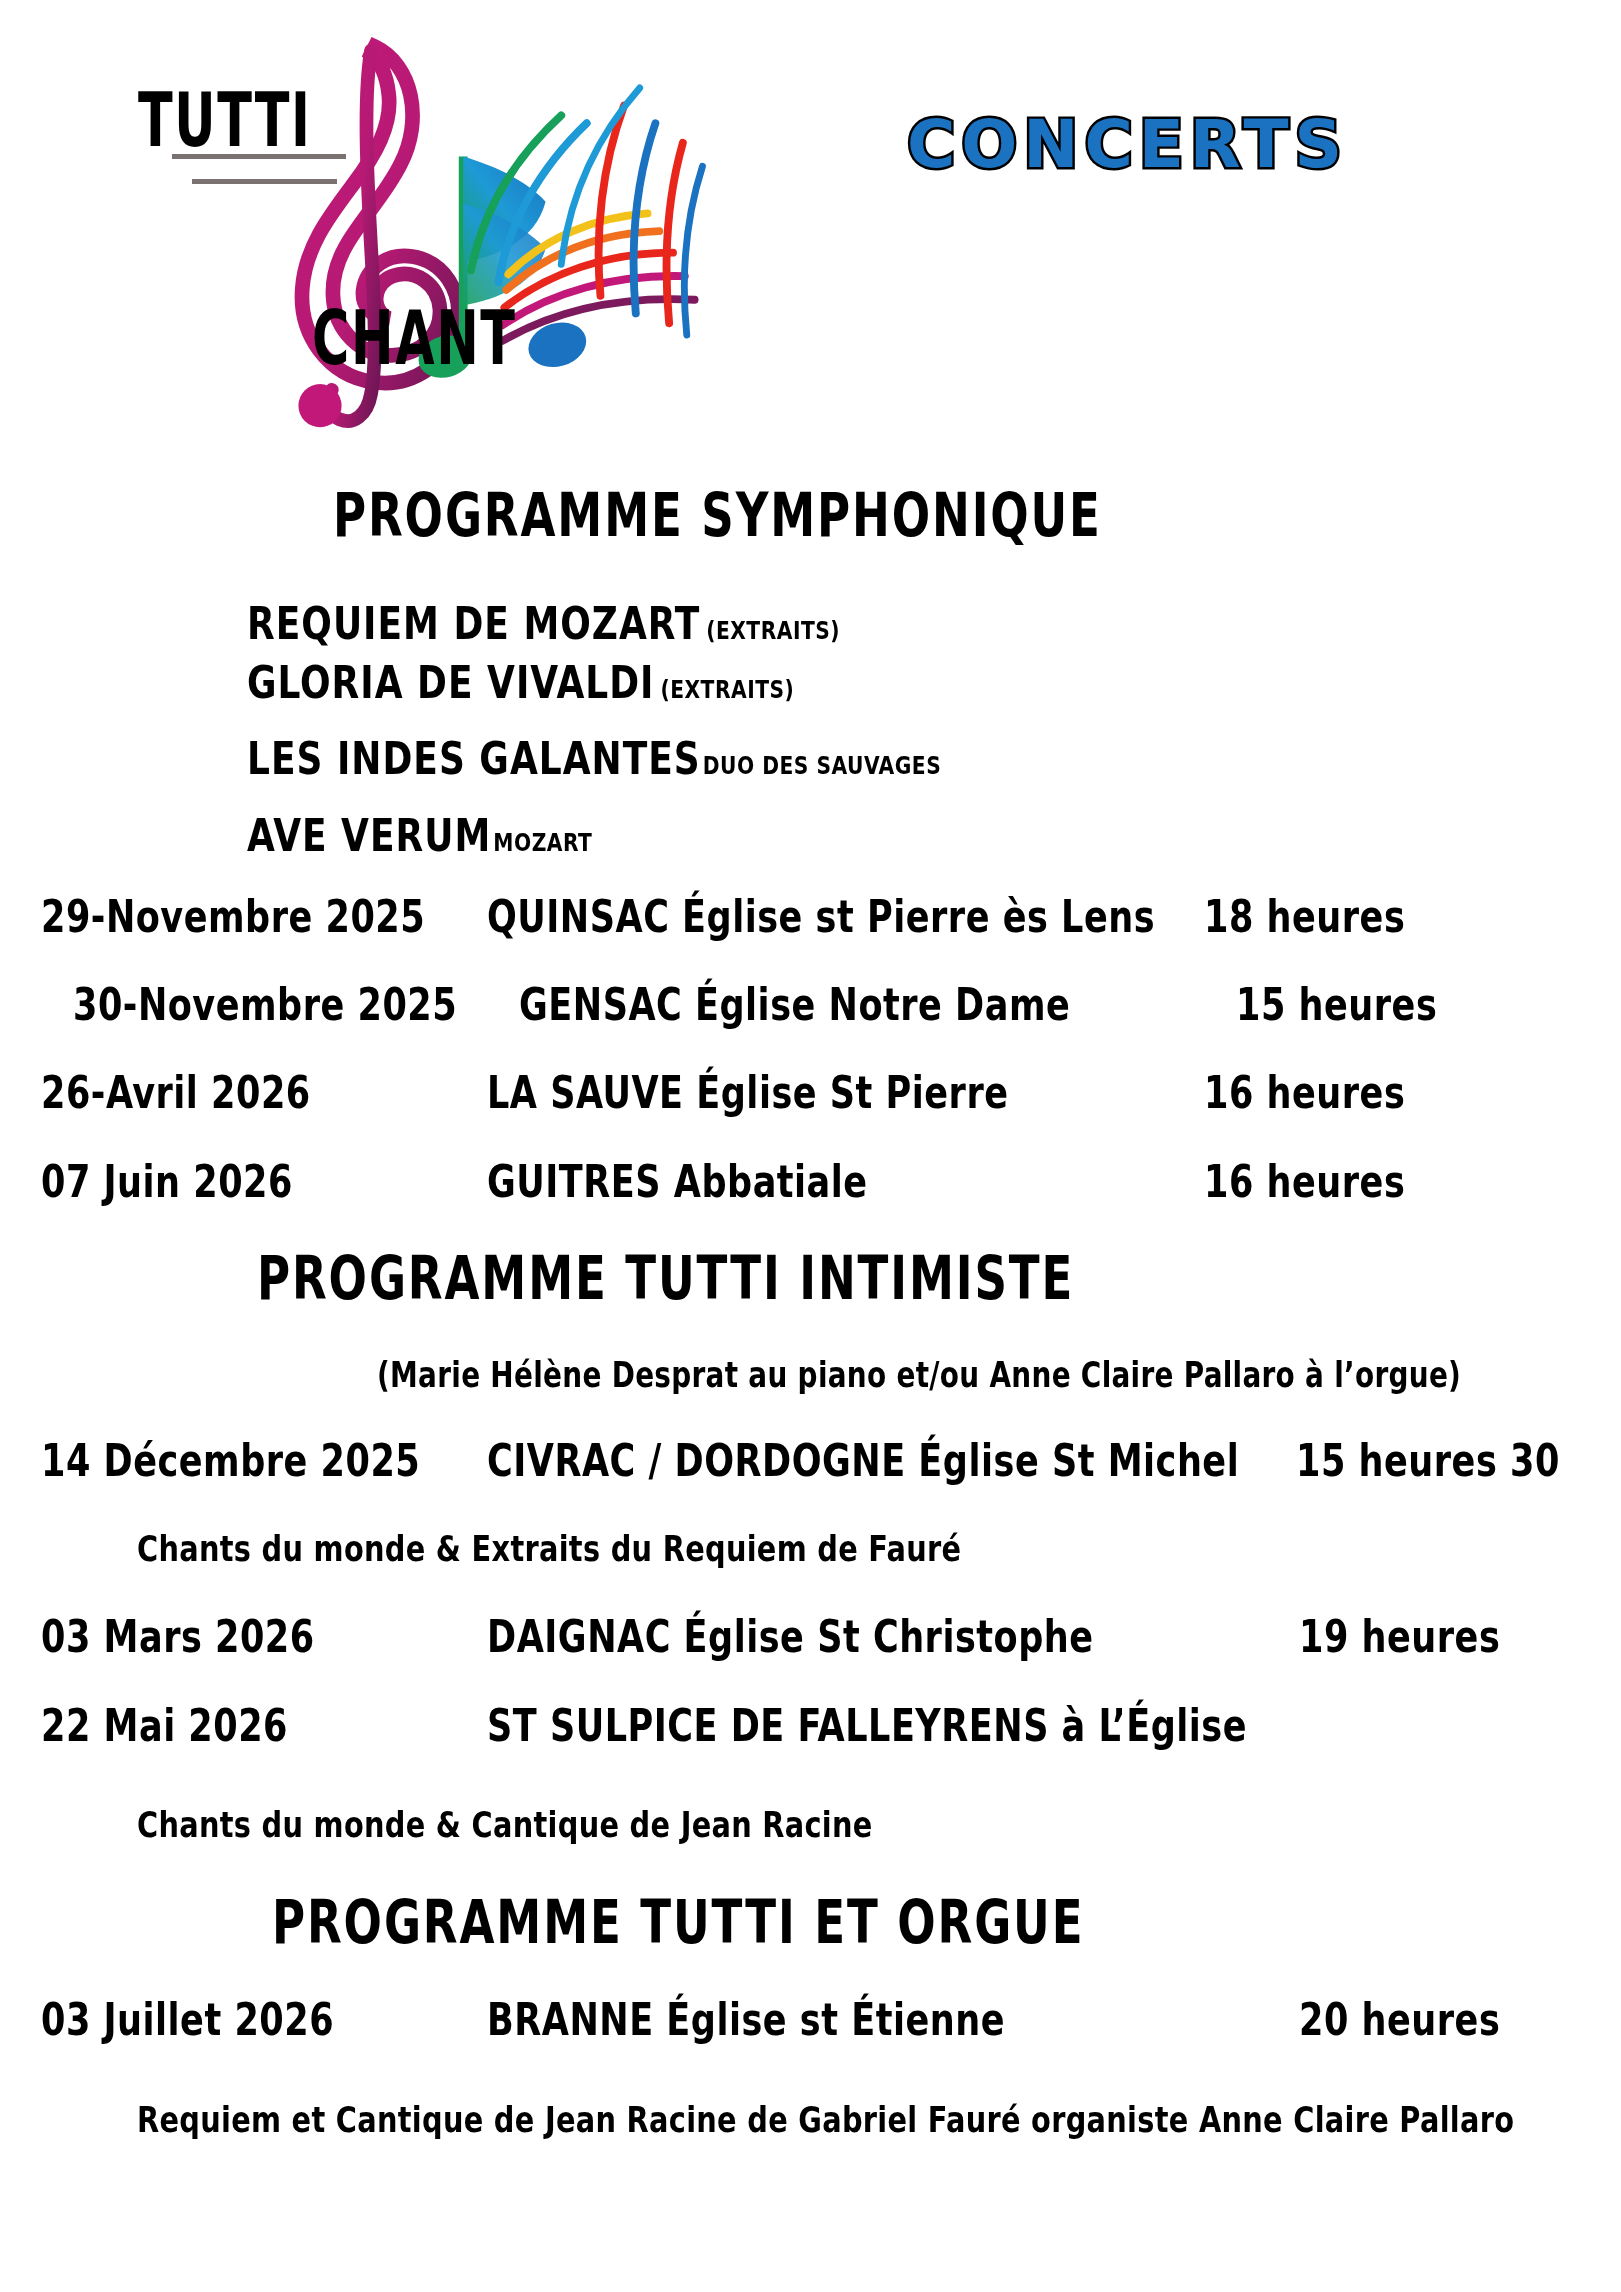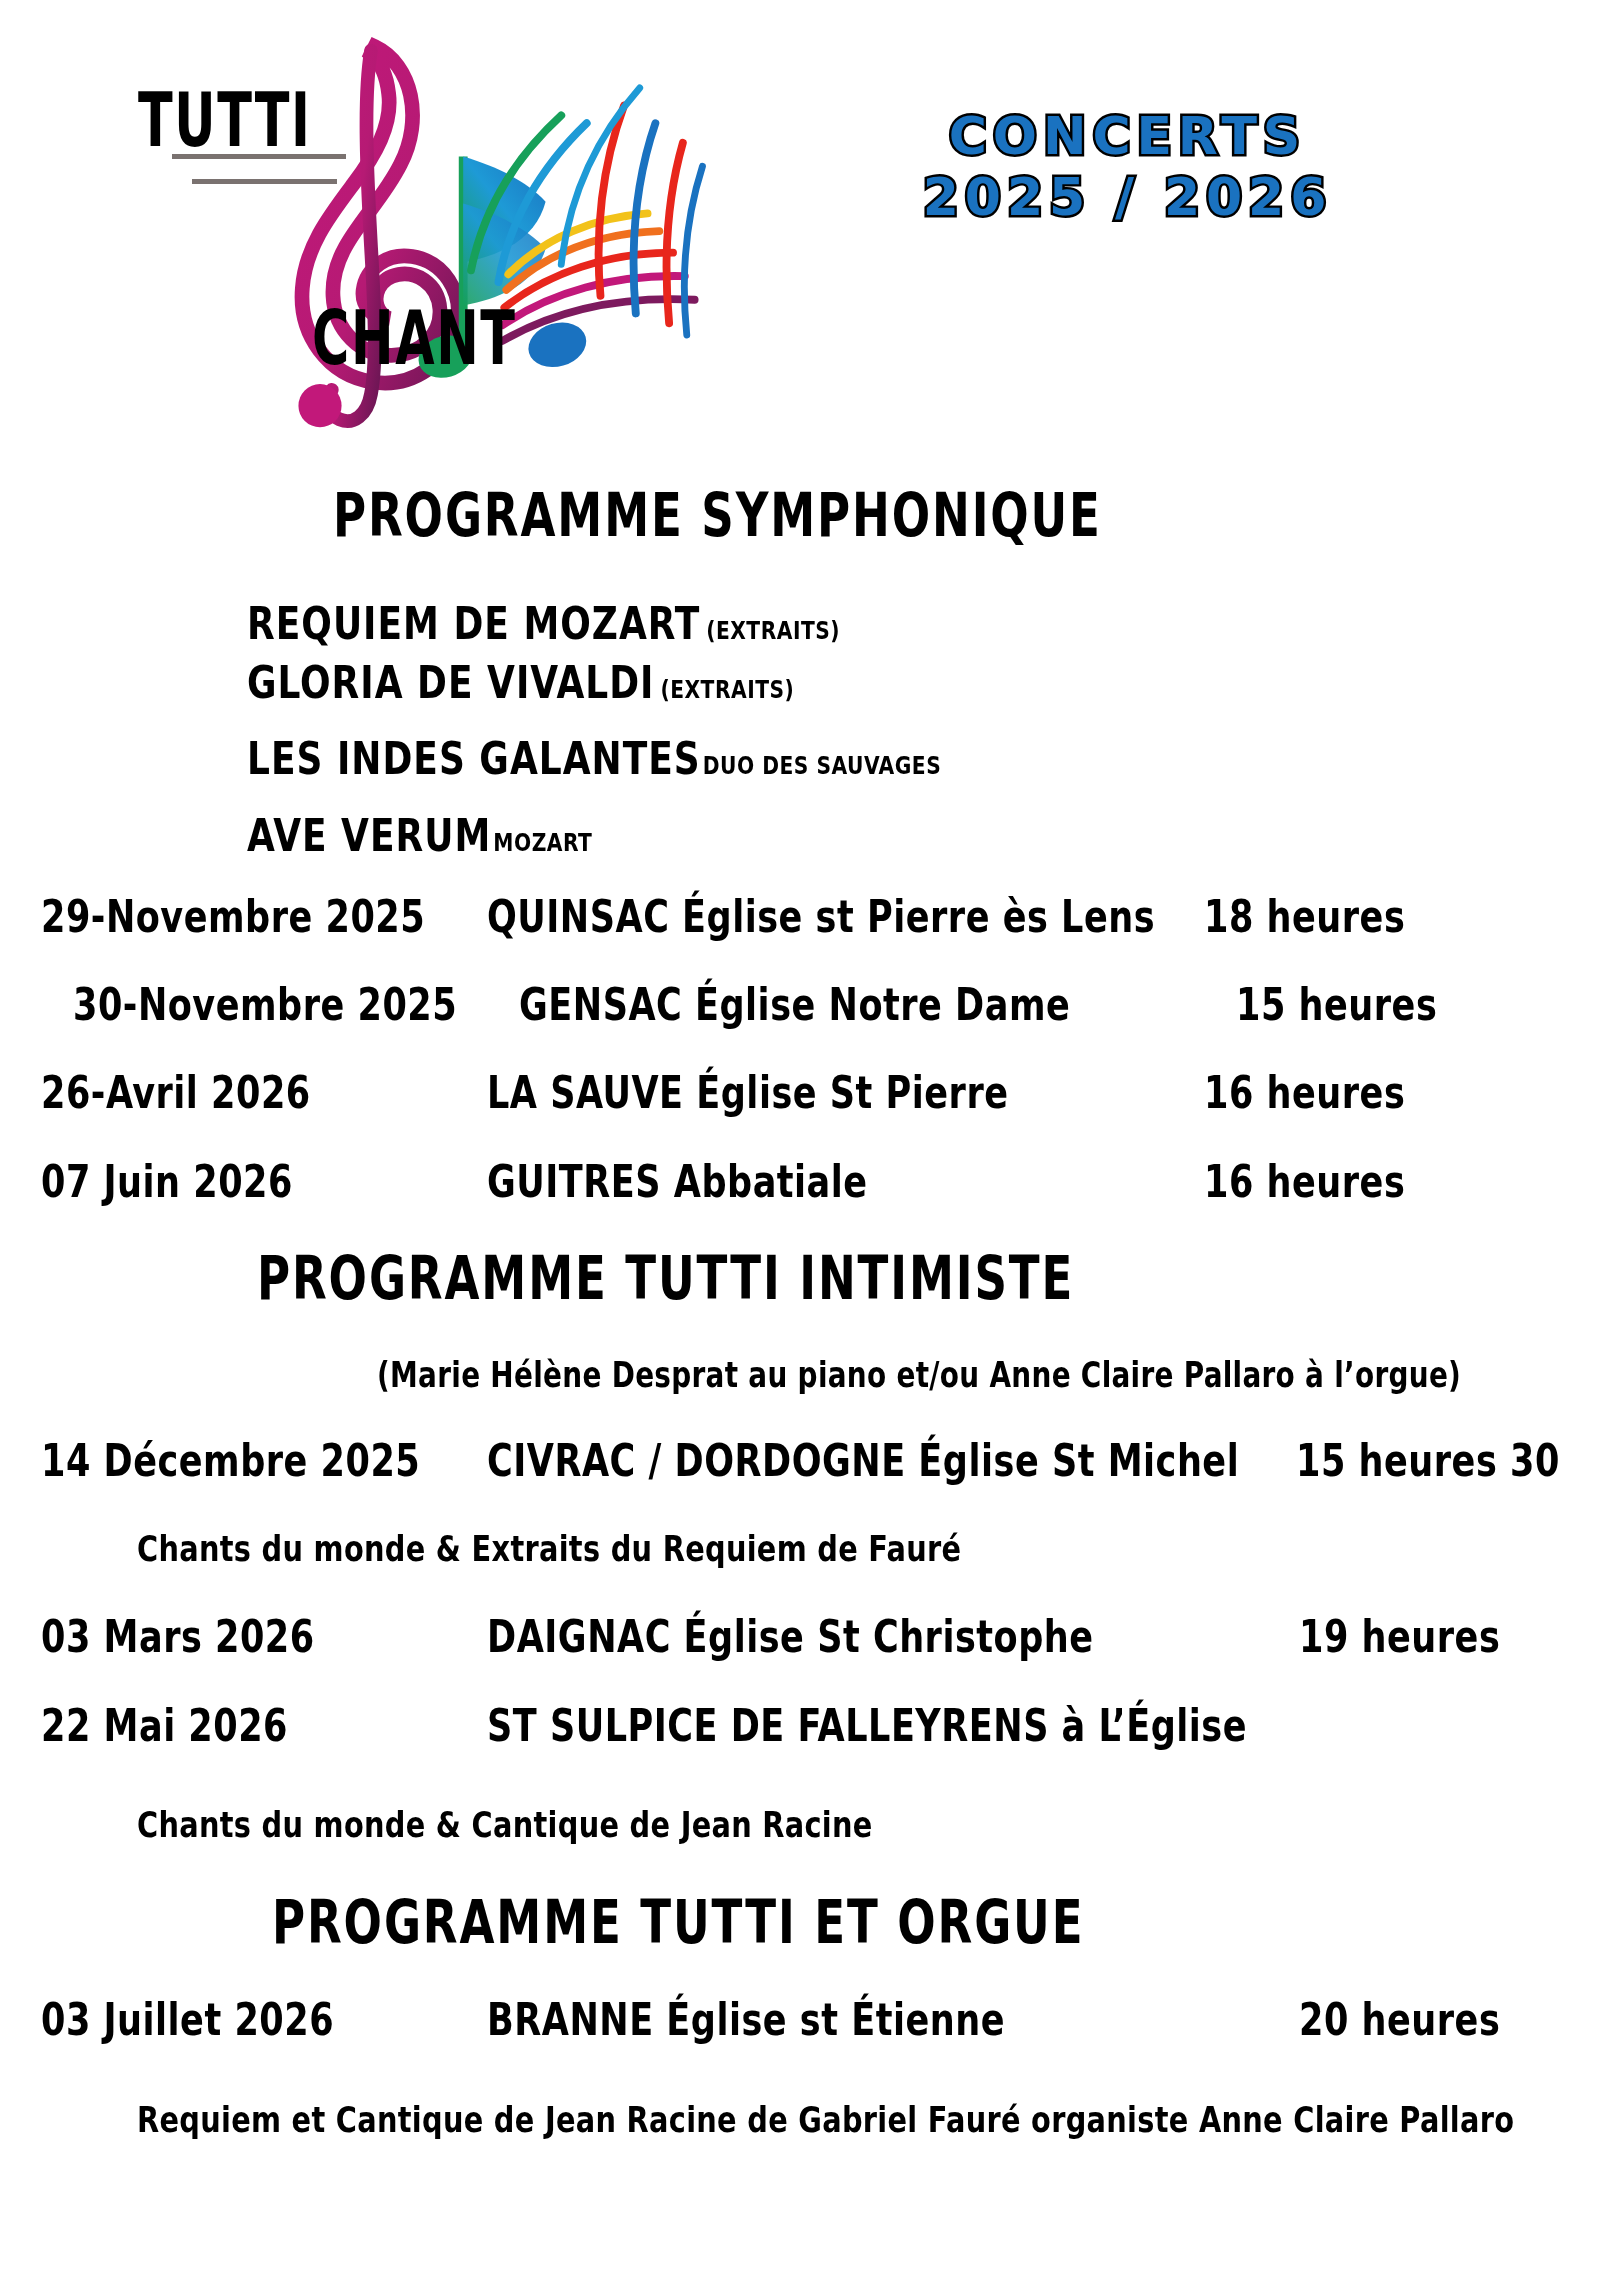--- a/index.html
+++ b/index.html
@@ -50,21 +50,21 @@
   .header-title {
     position: absolute;
     left: 745px;
     top: 106px;
     width: 765px;
     text-align: center;
   }
   .header-line {
     font-family: "DejaVu Sans", sans-serif;
     font-weight: bold;
-    font-size: 52px;
+    font-size: 66px;
     line-height: 1.18;
     letter-spacing: 5.9px;
     color: #1a72c0;
     -webkit-text-stroke: 4.9px #000000;
     paint-order: stroke fill;
     white-space: nowrap;
   }
 
   
   .section-heading {
@@ -218,21 +218,20 @@
   </svg>
 
   <div class="logo-word logo-word-tutti">TUTTI</div>
   <div class="logo-rule logo-rule-1"></div>
   <div class="logo-rule logo-rule-2"></div>
   <div class="logo-word logo-word-chant">CHANT</div>
 </div>
 
 <div class="header-title">
   <div class="header-line">CONCERTS</div>
-  <div class="header-line">2025 / 2026</div>
 </div>
 
 <div class="section-heading" style="left:333px; top:480px;">PROGRAMME SYMPHONIQUE</div>
 
 <div class="work-row" style="top:601px;">
   <span class="work-title">REQUIEM DE MOZART</span><span class="work-note">(EXTRAITS)</span>
 </div>
 <div class="work-row" style="top:660px;">
   <span class="work-title">GLORIA DE VIVALDI</span><span class="work-note">(EXTRAITS)</span>
 </div>

